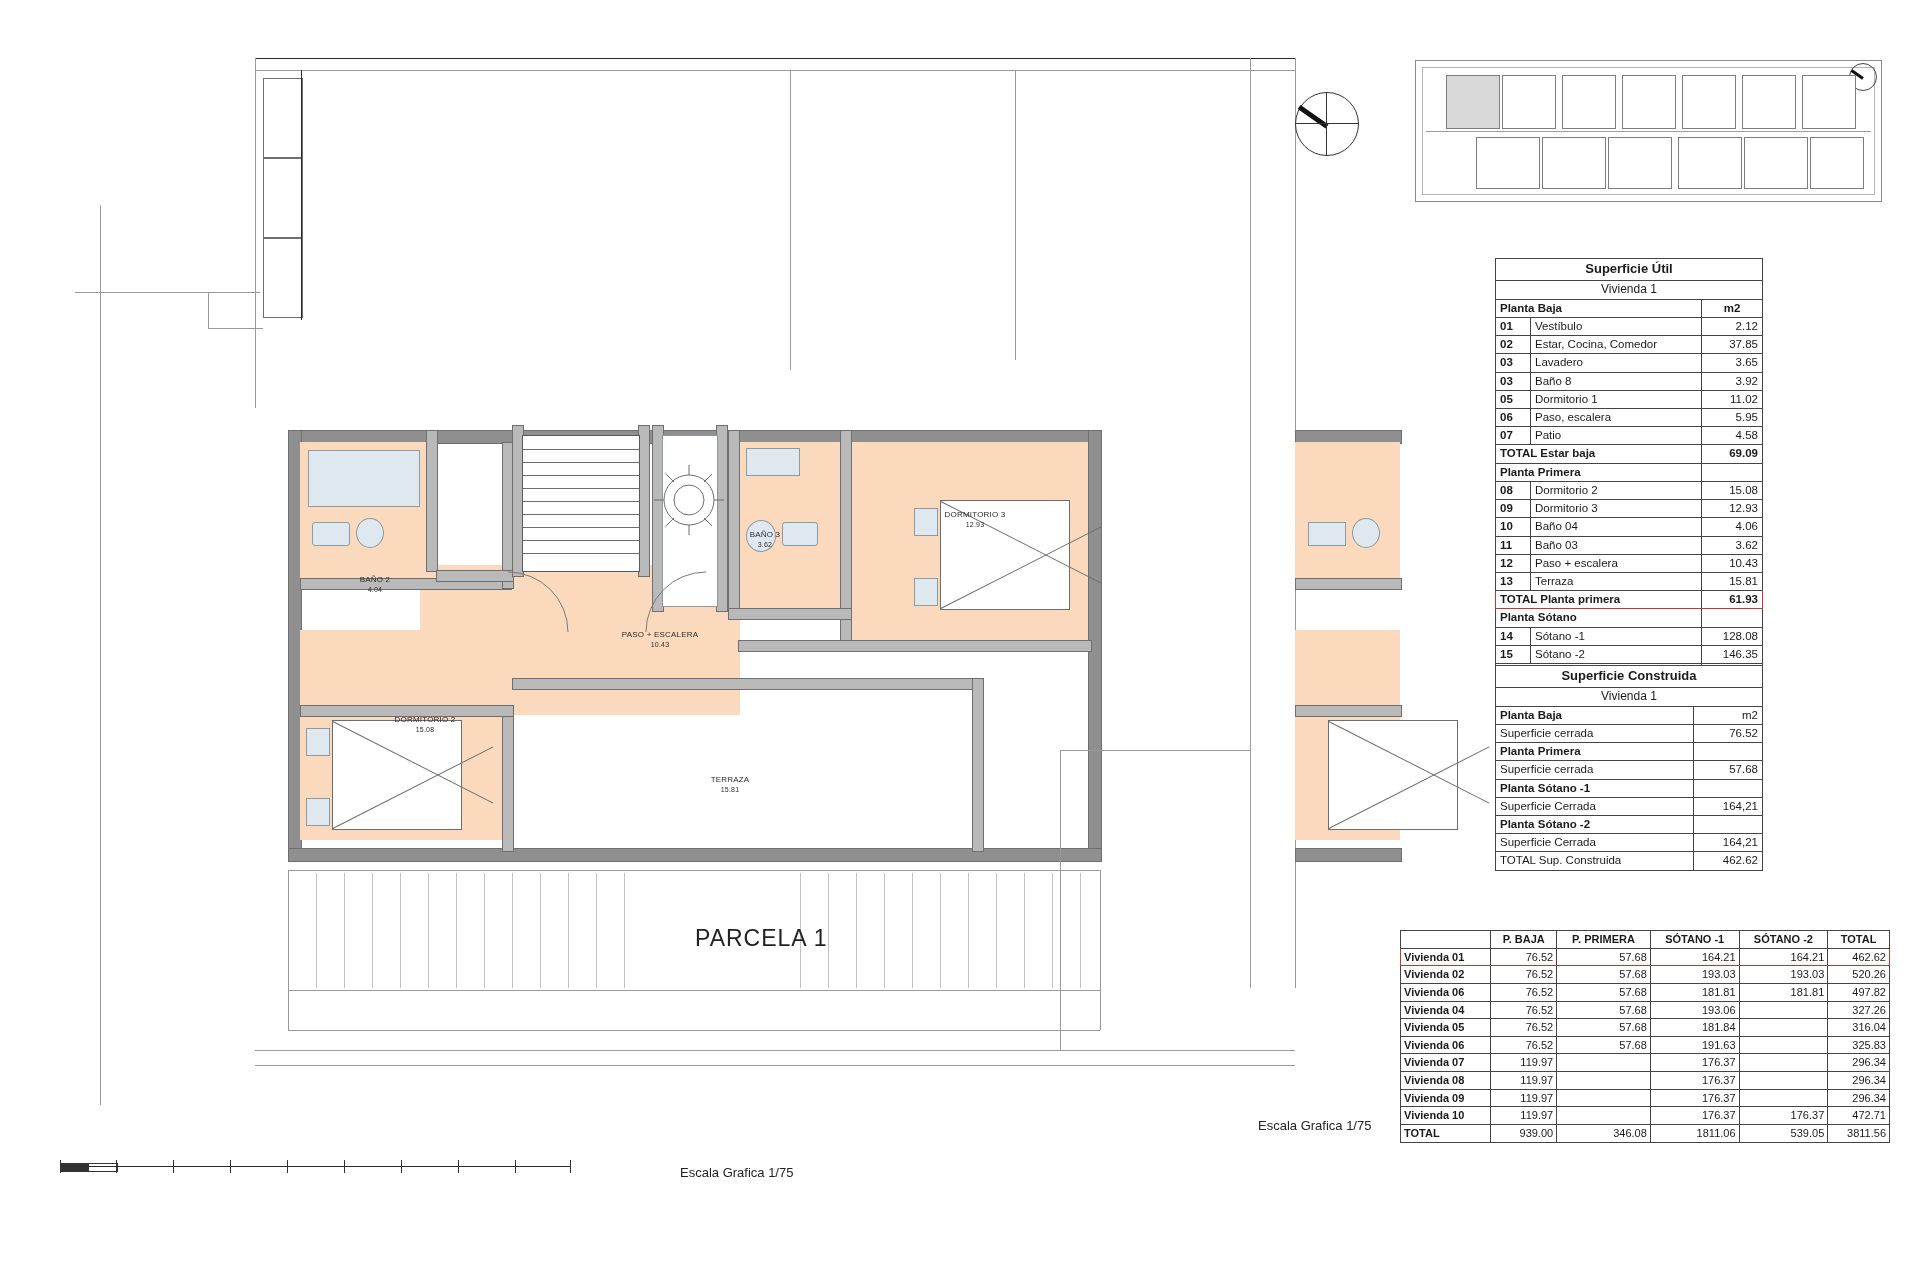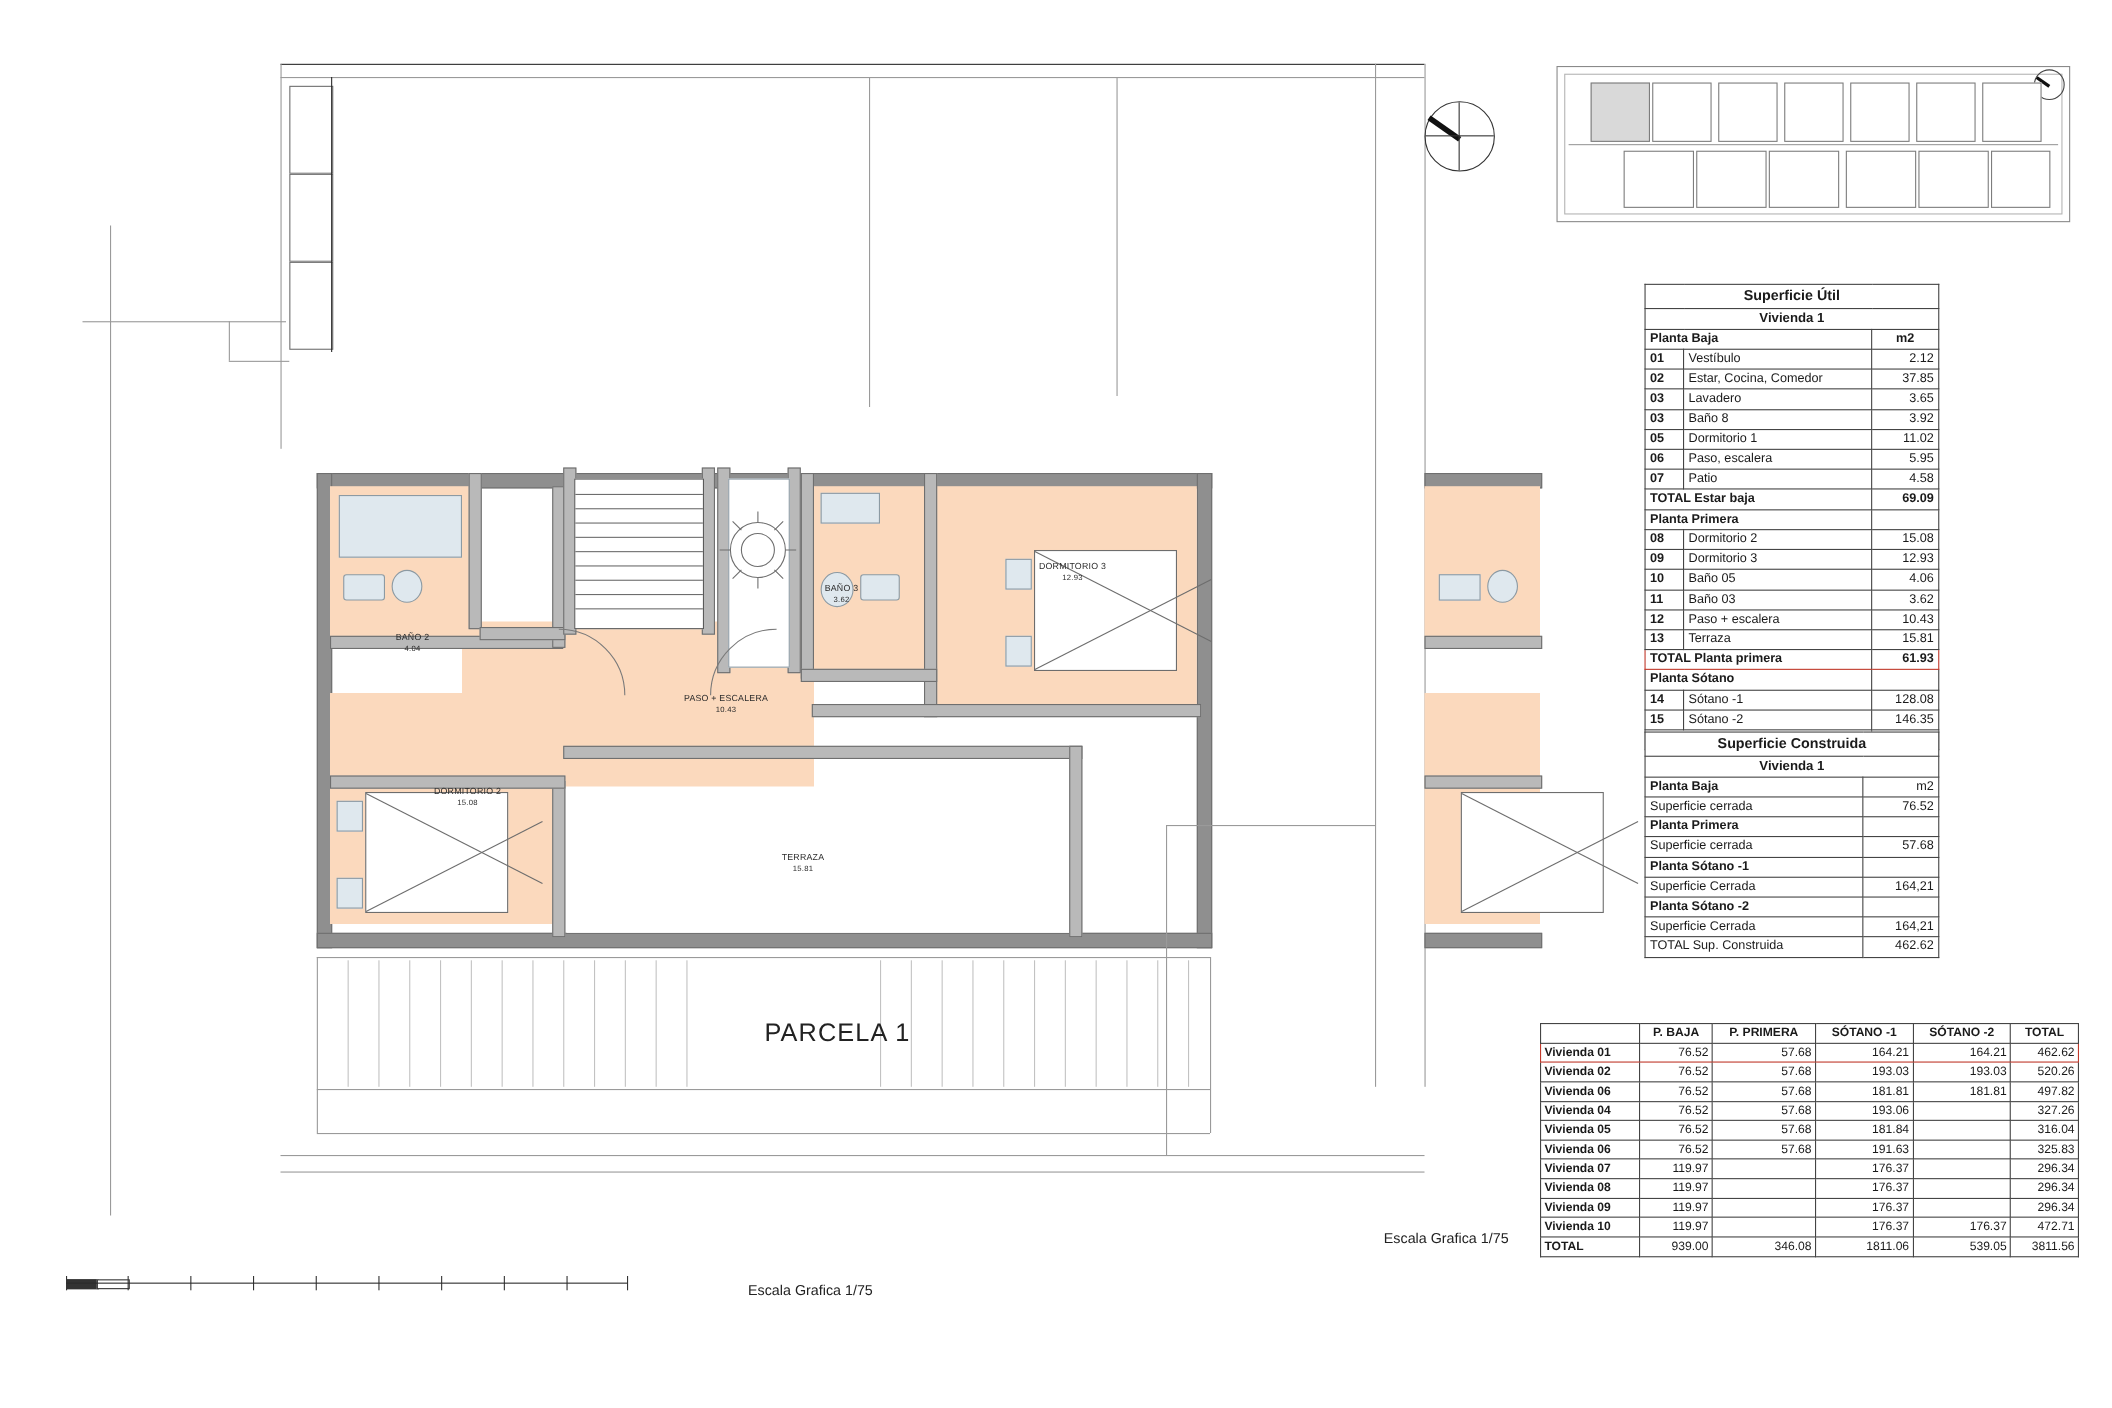--- a/index.html
+++ b/index.html
@@ -56,21 +56,21 @@
   .kp-unit.hl{background:#d9d9d9;}
   .kp-line{position:absolute;background:#9b9b9b;height:1px;}
   .kp-compass{position:absolute;right:4px;top:2px;width:26px;height:26px;border:1px solid #444;border-radius:50%;}
   .kp-compass:after{content:"";position:absolute;left:50%;top:50%;width:14px;height:3px;background:#111;transform-origin:0 50%;transform:rotate(215deg);}
 
   table{border-collapse:collapse;font-size:11.5px;}
   .tbl{position:absolute;background:#fff;}
   .tbl table{width:100%;}
   .tbl td,.tbl th{border:1px solid #444;padding:2px 4px;line-height:1.15;}
   .tbl .title{text-align:center;font-weight:bold;font-size:13px;padding:3px 0;}
-  .tbl .sub{text-align:center;font-weight:bold;font-size:12px;padding:2px 0;}
+  .tbl .sub{text-align:center;font-weight:normal;font-size:12px;padding:2px 0;}
   .num{text-align:right;}
   .ctr{text-align:center;}
   .bold{font-weight:bold;}
   .redrow td{border-top:1px solid #c0392b !important;border-bottom:1px solid #c0392b !important;}
   .redrow td:first-child{border-left:1px solid #c0392b !important;}
   .redrow td:last-child{border-right:1px solid #c0392b !important;}
 
   .t1{left:1495px;top:258px;width:268px;}
   .t2{left:1495px;top:665px;width:268px;}
   .t3{left:1400px;top:930px;width:490px;}
@@ -350,21 +350,21 @@
             <td>Dormitorio 2</td>
             <td class="num" style="width:52px">15.08</td>
           </tr>
           <tr>
             <td class="bold" style="width:26px">09</td>
             <td>Dormitorio 3</td>
             <td class="num" style="width:52px">12.93</td>
           </tr>
           <tr>
             <td class="bold" style="width:26px">10</td>
-            <td>Baño 05</td>
+            <td>Baño 04</td>
             <td class="num" style="width:52px">4.06</td>
           </tr>
           <tr>
             <td class="bold" style="width:26px">11</td>
             <td>Baño 03</td>
             <td class="num" style="width:52px">3.62</td>
           </tr>
           <tr>
             <td class="bold" style="width:26px">12</td>
             <td>Paso + escalera</td>

